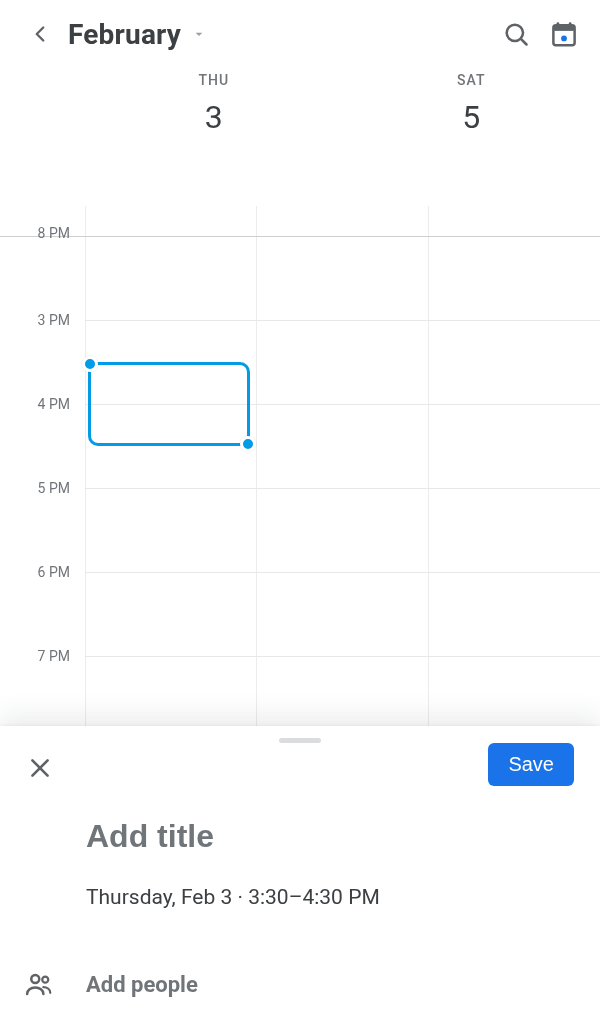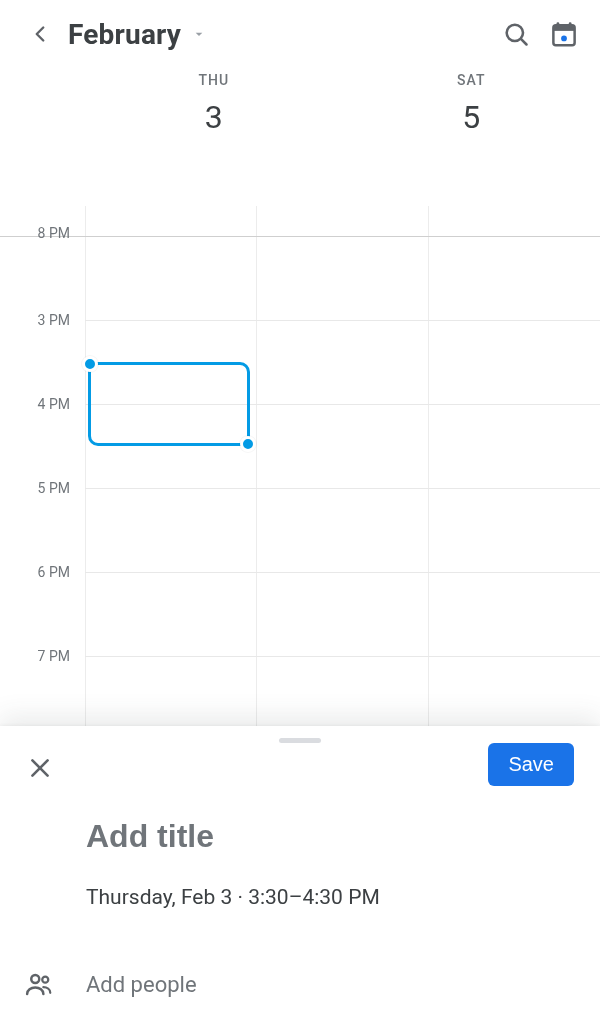--- a/index.html
+++ b/index.html
@@ -210,20 +210,21 @@
       bottom: 14px;
       height: 48px;
       display: flex;
       align-items: center;
       padding-left: 24px;
       gap: 32px;
     }
     .add-people-label {
       font-size: 22px;
       color: #70757a;
+      font-weight: bold;
     }
     .people-icon svg { display:block; }
   </style>
 </head>
 <body>
 
 <div class="app-bar">
   <div class="back-area icon-btn">
     <svg width="26" height="26" viewBox="0 0 24 24" fill="none" stroke="#5f6368" stroke-width="2.2" stroke-linecap="round" stroke-linejoin="round">
         <polyline points="15 18 9 12 15 6"></polyline>

